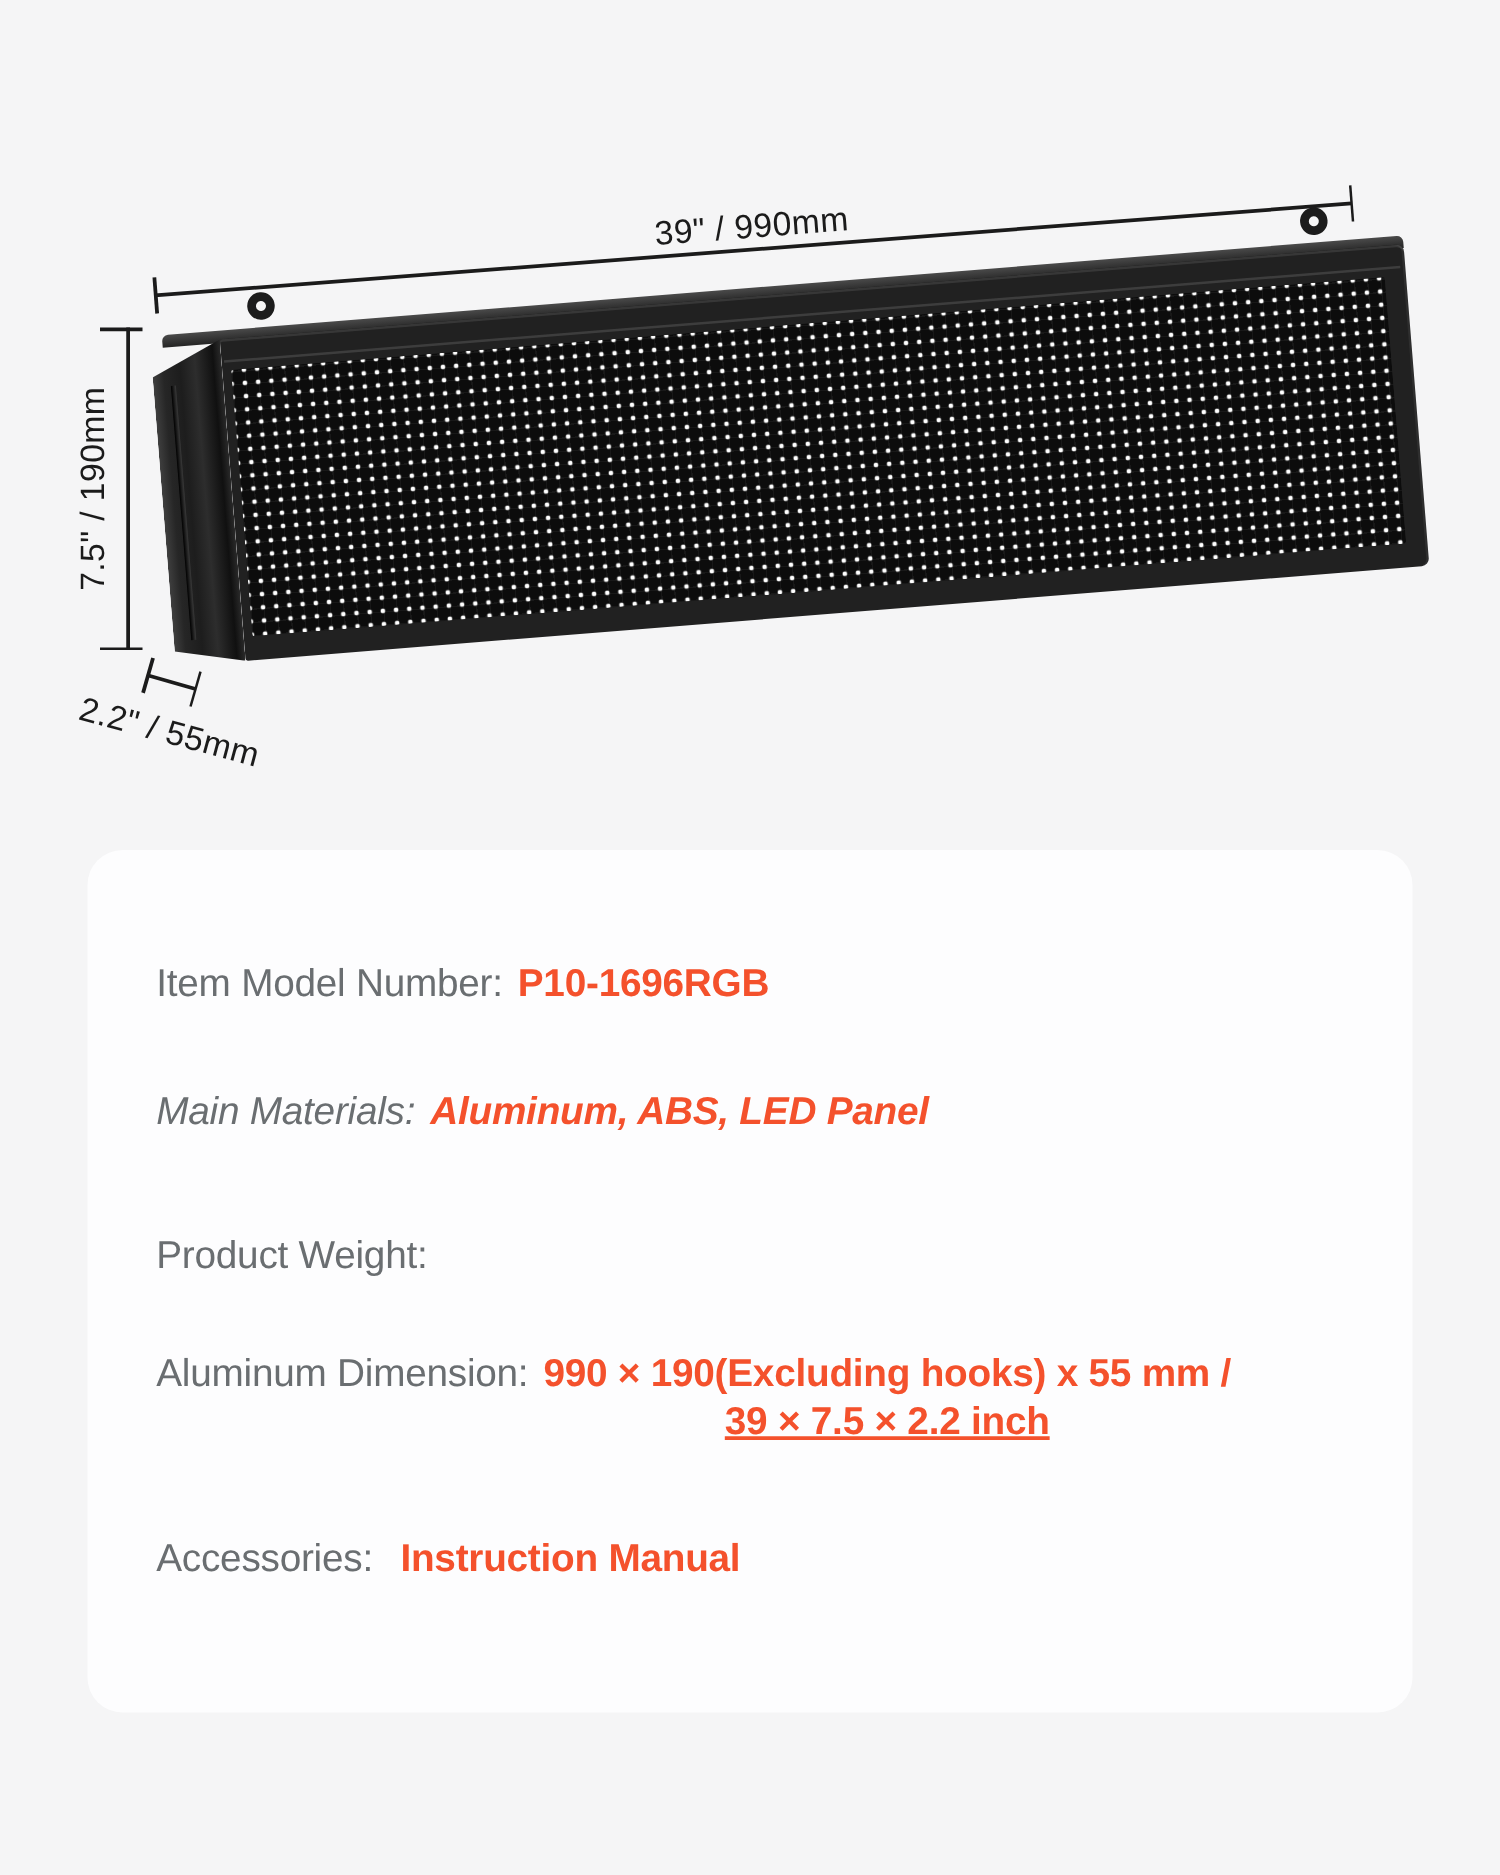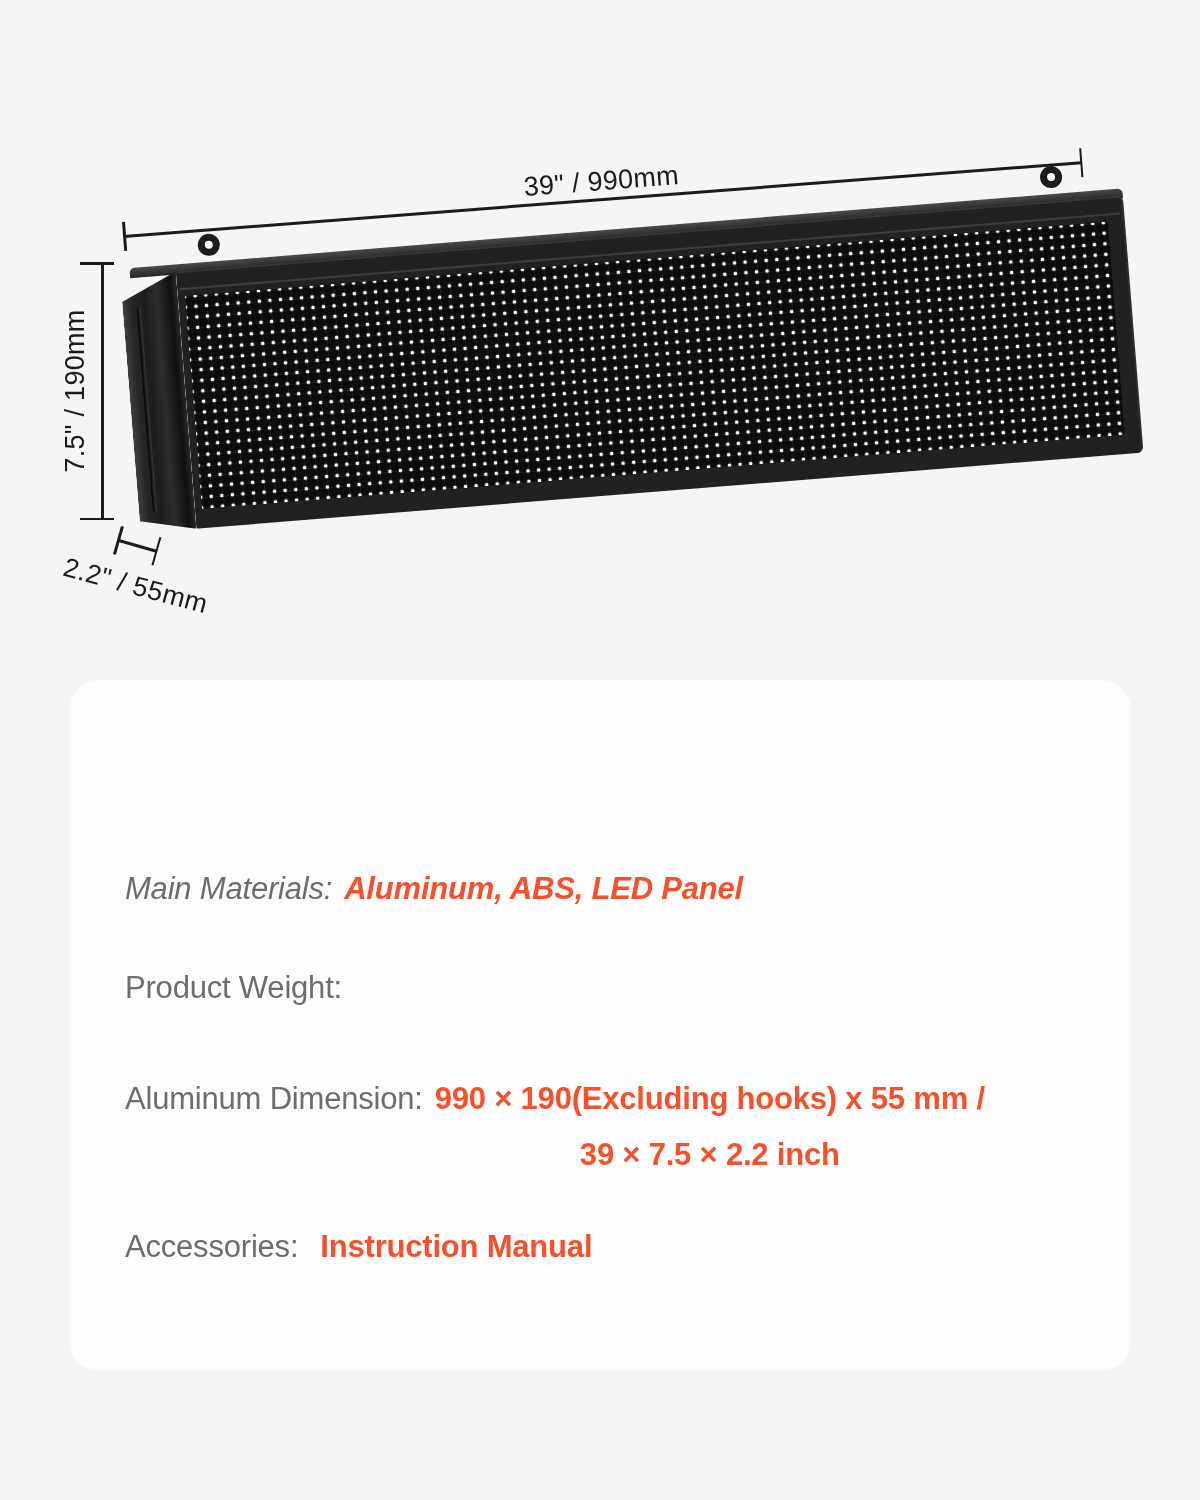--- a/index.html
+++ b/index.html
@@ -93,24 +93,24 @@
   .spec-card{
     position:absolute;left:70px;top:680px;width:1060px;height:690px;
     background:var(--card-bg);border-radius:28px;
   }
   .spec-row{position:absolute;left:55px;right:40px;display:flex;align-items:flex-start;font-size:31px;line-height:38px;}
   .spec-label{color:var(--label-gray);margin-right:12px;white-space:nowrap;letter-spacing:-0.2px;}
   .spec-label.wide-gap{margin-right:22px;}
   .spec-value{color:var(--accent-orange);font-weight:bold;letter-spacing:-0.2px;}
   .spec-value-block{color:var(--accent-orange);font-weight:bold;text-align:center;letter-spacing:-0.2px;}
   .spec-value-block .vline1,.spec-value-block .vline2{display:block;text-align:center;}
-  .spec-value-block .vline2{margin-top:18px;}
+  .spec-value-block .vline2{text-decoration:underline;}
   .row-1{top:88px;}
   .row-2{top:190px;font-style:italic;}
-  .row-3{top:289px;}
+  .row-3{top:305px;}
   .row-4{top:400px;}
   .row-5{top:548px;}
 </style>
 </head>
 <body>
 
 <div id="stage">
 
   <div class="panel-body">
     <div class="panel-top-sliver"></div>
@@ -141,20 +141,24 @@
 
   <div class="dim dim-depth">
     <div class="tick-v t-left"></div>
     <div class="line"></div>
     <div class="tick-v t-right"></div>
   </div>
   <div class="depth-label dim-label">2.2" / 55mm</div>
 
   <div class="spec-card">
 
+    <div class="spec-row row-1">
+      <span class="spec-label">Item Model Number:</span>
+      <span class="spec-value">P10-1696RGB</span>
+    </div>
 
     <div class="spec-row row-2">
       <span class="spec-label">Main Materials:</span>
       <span class="spec-value">Aluminum, ABS, LED Panel</span>
     </div>
 
     <div class="spec-row row-3">
       <span class="spec-label">Product Weight:</span>
     </div>
 

